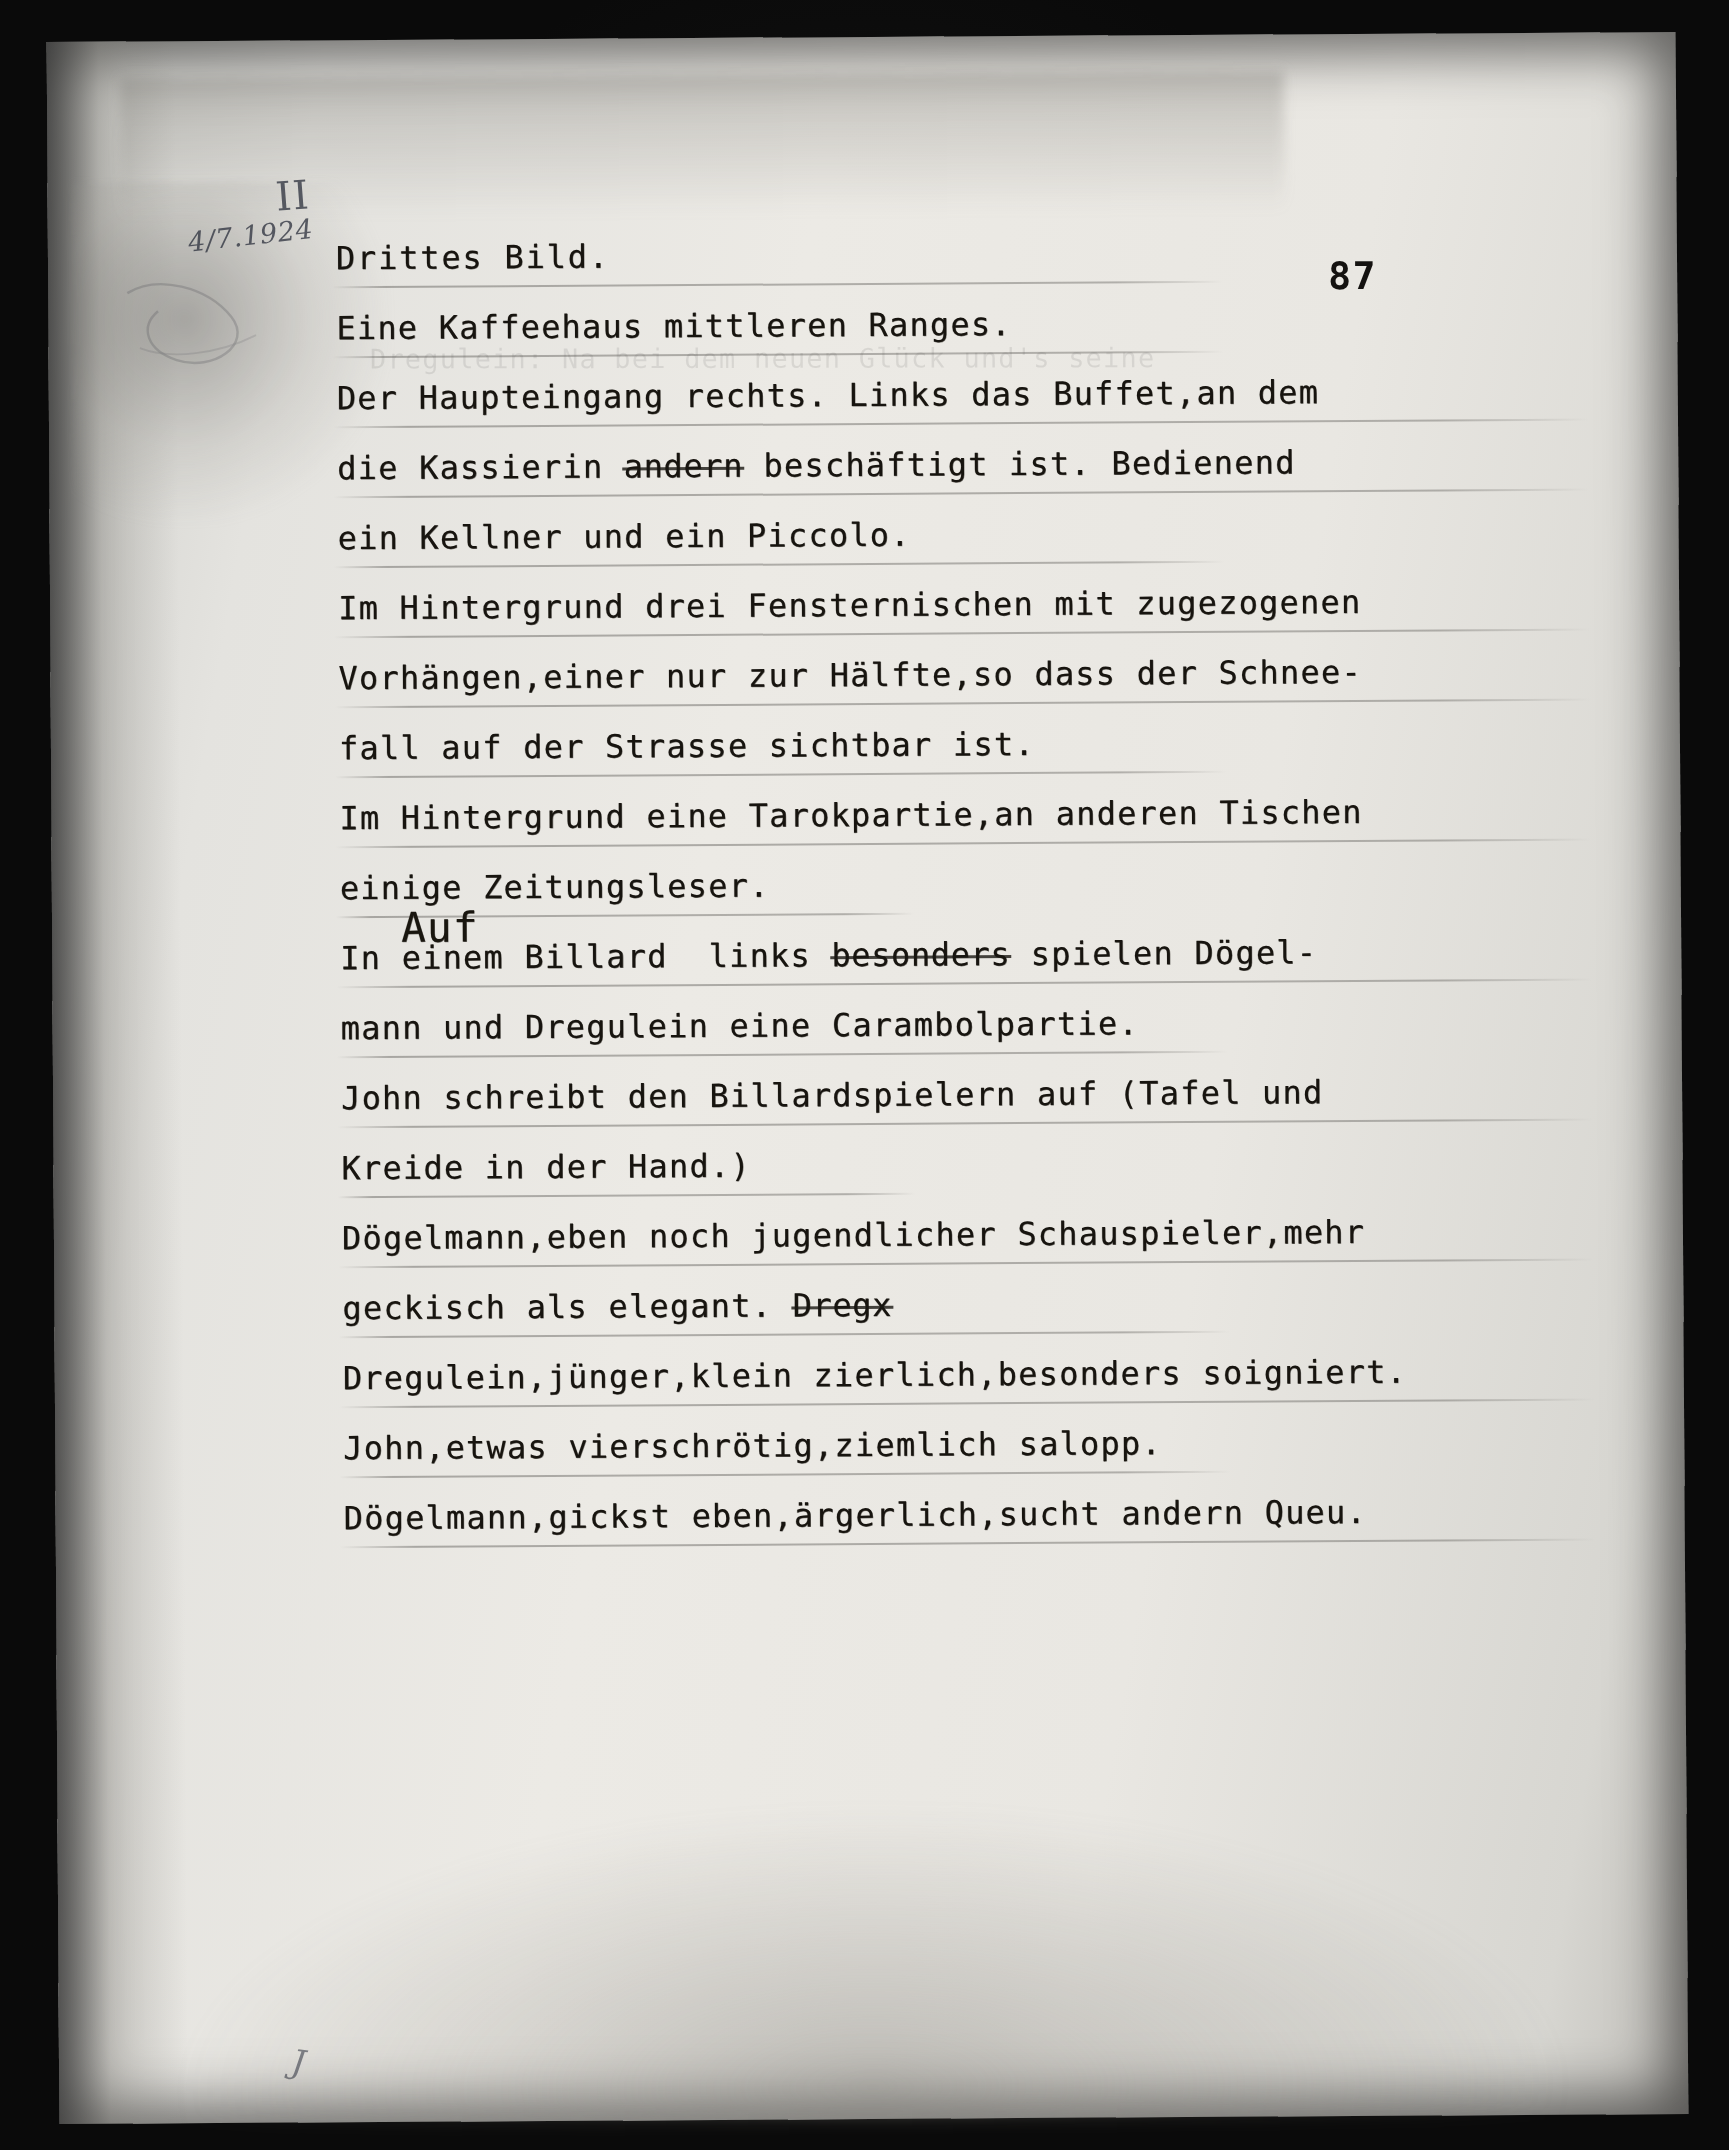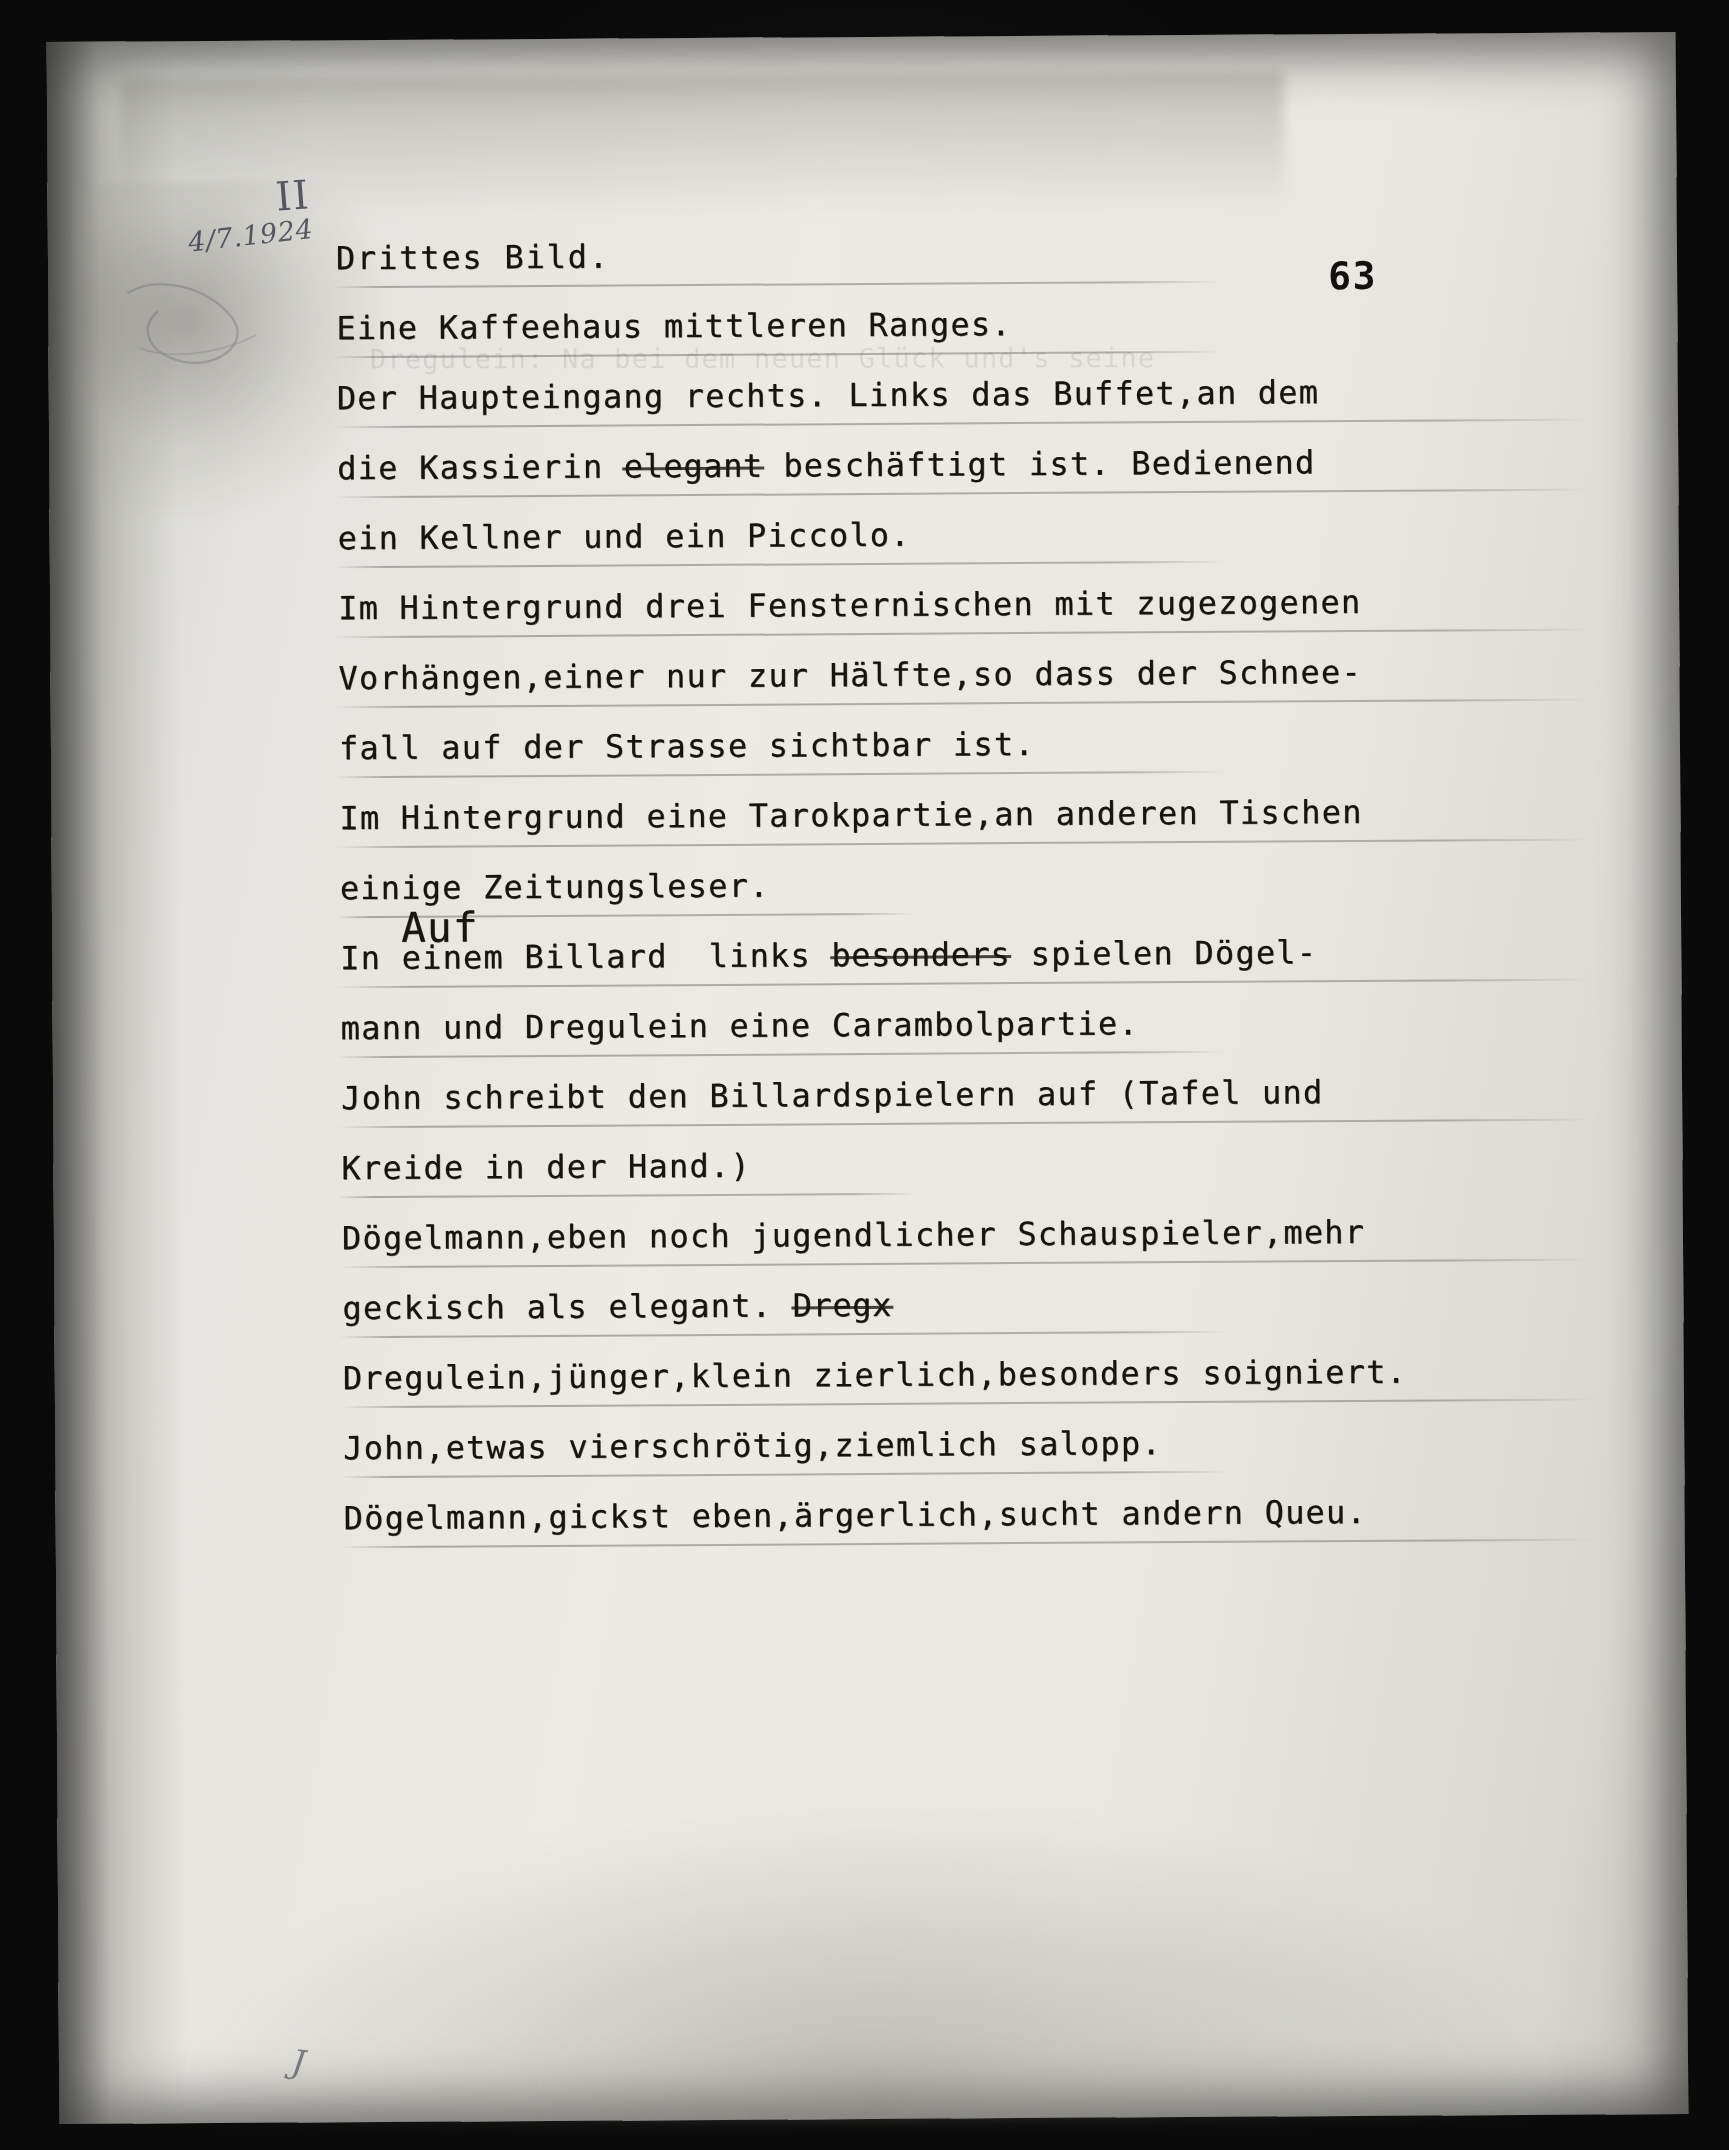--- a/index.html
+++ b/index.html
@@ -215,33 +215,33 @@
 
     <svg id="pencil-curve" viewBox="0 0 340 230">
       <path d="M10,40 C60,10 140,30 180,80 C215,125 150,170 90,150 C40,133 30,95 60,70" fill="none" stroke="#4a4a52" stroke-width="4" opacity="0.55"></path>
       <path d="M30,130 C80,150 160,140 220,110" fill="none" stroke="#4a4a52" stroke-width="3" opacity="0.35"></path>
     </svg>
 
     <div class="ink" id="ink-roman">II</div>
     <div class="ink" id="ink-date">4/7.1924</div>
     <div class="ink" id="ink-mark">J</div>
 
-    <div class="pagenum">63</div>
+    <div class="pagenum">87</div>
 
     <div id="bleed">Dregulein: Na bei dem neuen Glück und's seine</div>
 
     <div id="typed">
 
       <div class="line heading rule rule-mid"><span>Drittes Bild.</span></div>
 
       <div class="line rule rule-mid"><span>Eine Kaffeehaus mittleren Ranges.</span></div>
 
       <div class="line rule"><span>Der Haupteingang rechts. Links das Buffet,an dem</span></div>
 
-      <div class="line rule"><span>die Kassierin </span><span class="strike">elegant</span><span> beschäftigt ist. Bedienend</span></div>
+      <div class="line rule"><span>die Kassierin </span><span class="strike">andern</span><span> beschäftigt ist. Bedienend</span></div>
 
       <div class="line rule rule-mid"><span>ein Kellner und ein Piccolo.</span></div>
 
       <div class="line rule"><span>Im Hintergrund drei Fensternischen mit zugezogenen</span></div>
 
       <div class="line rule"><span>Vorhängen,einer nur zur Hälfte,so dass der Schnee-</span></div>
 
       <div class="line rule rule-mid"><span>fall auf der Strasse sichtbar ist.</span></div>
 
       <div class="line rule"><span>Im Hintergrund eine Tarokpartie,an anderen Tischen</span></div>

